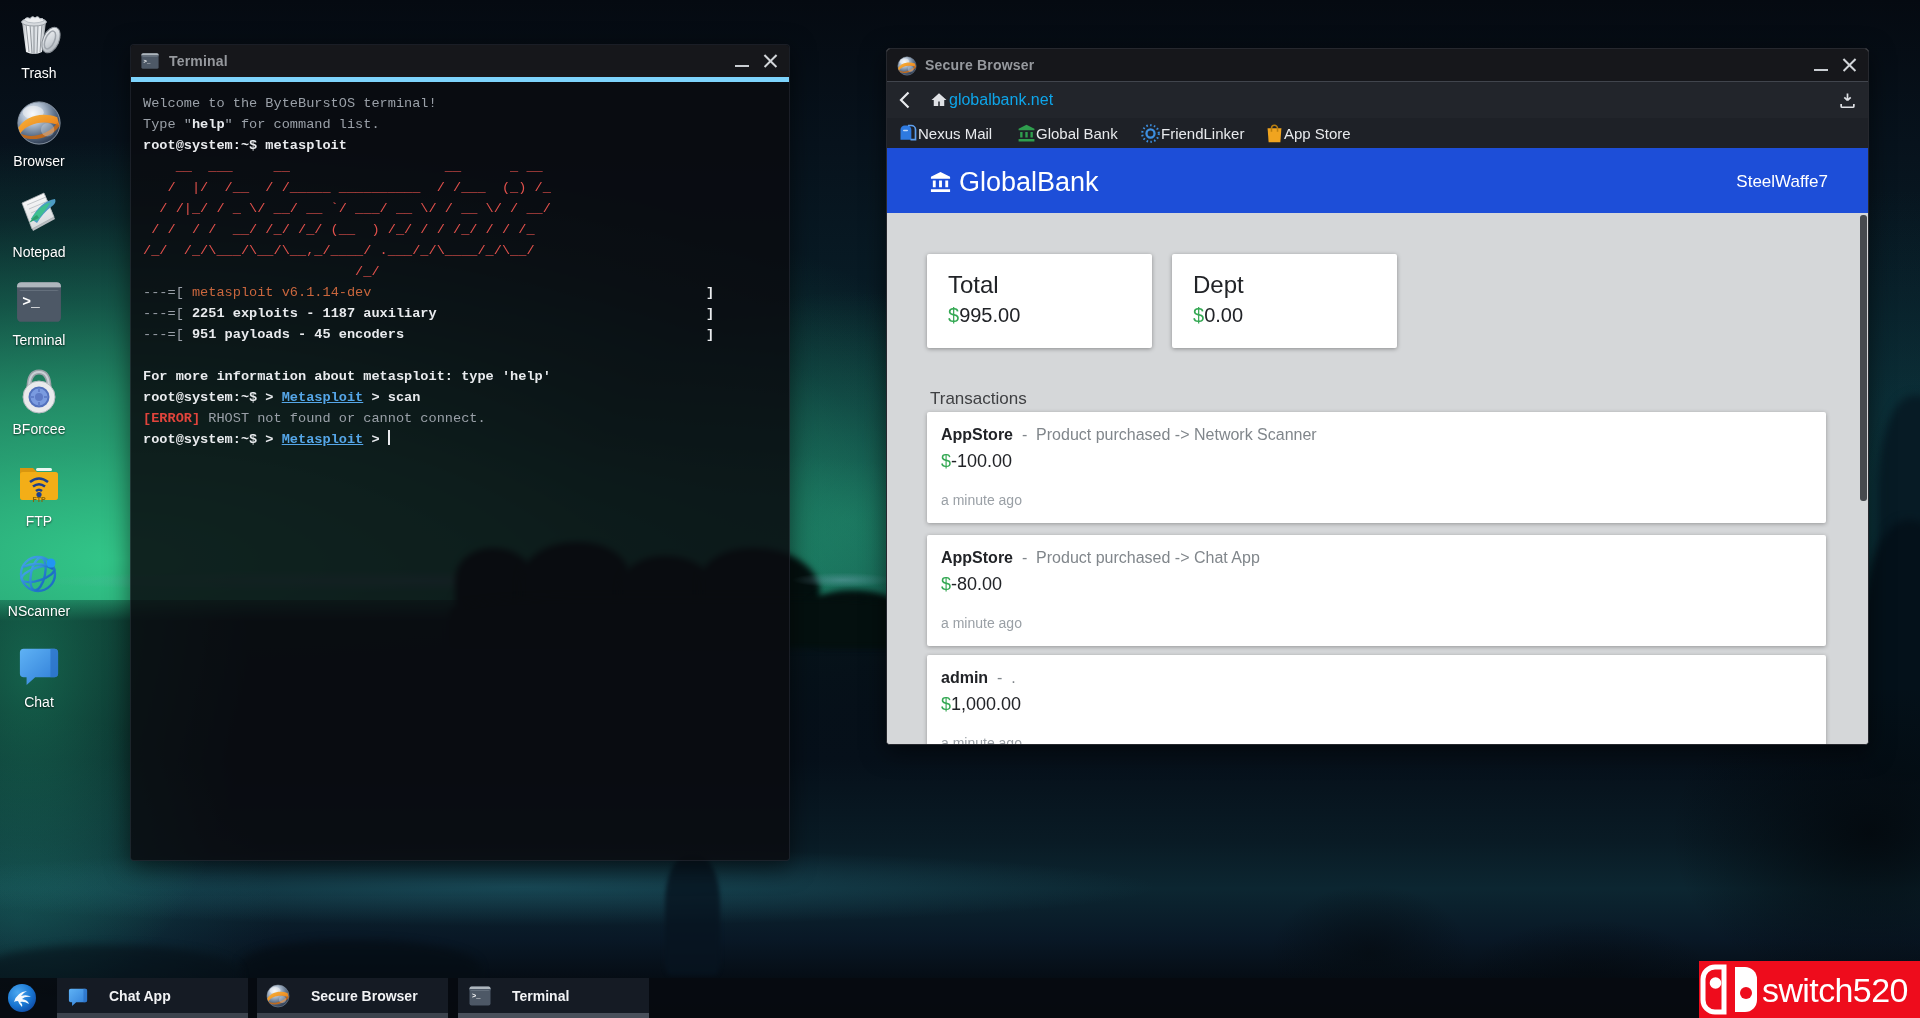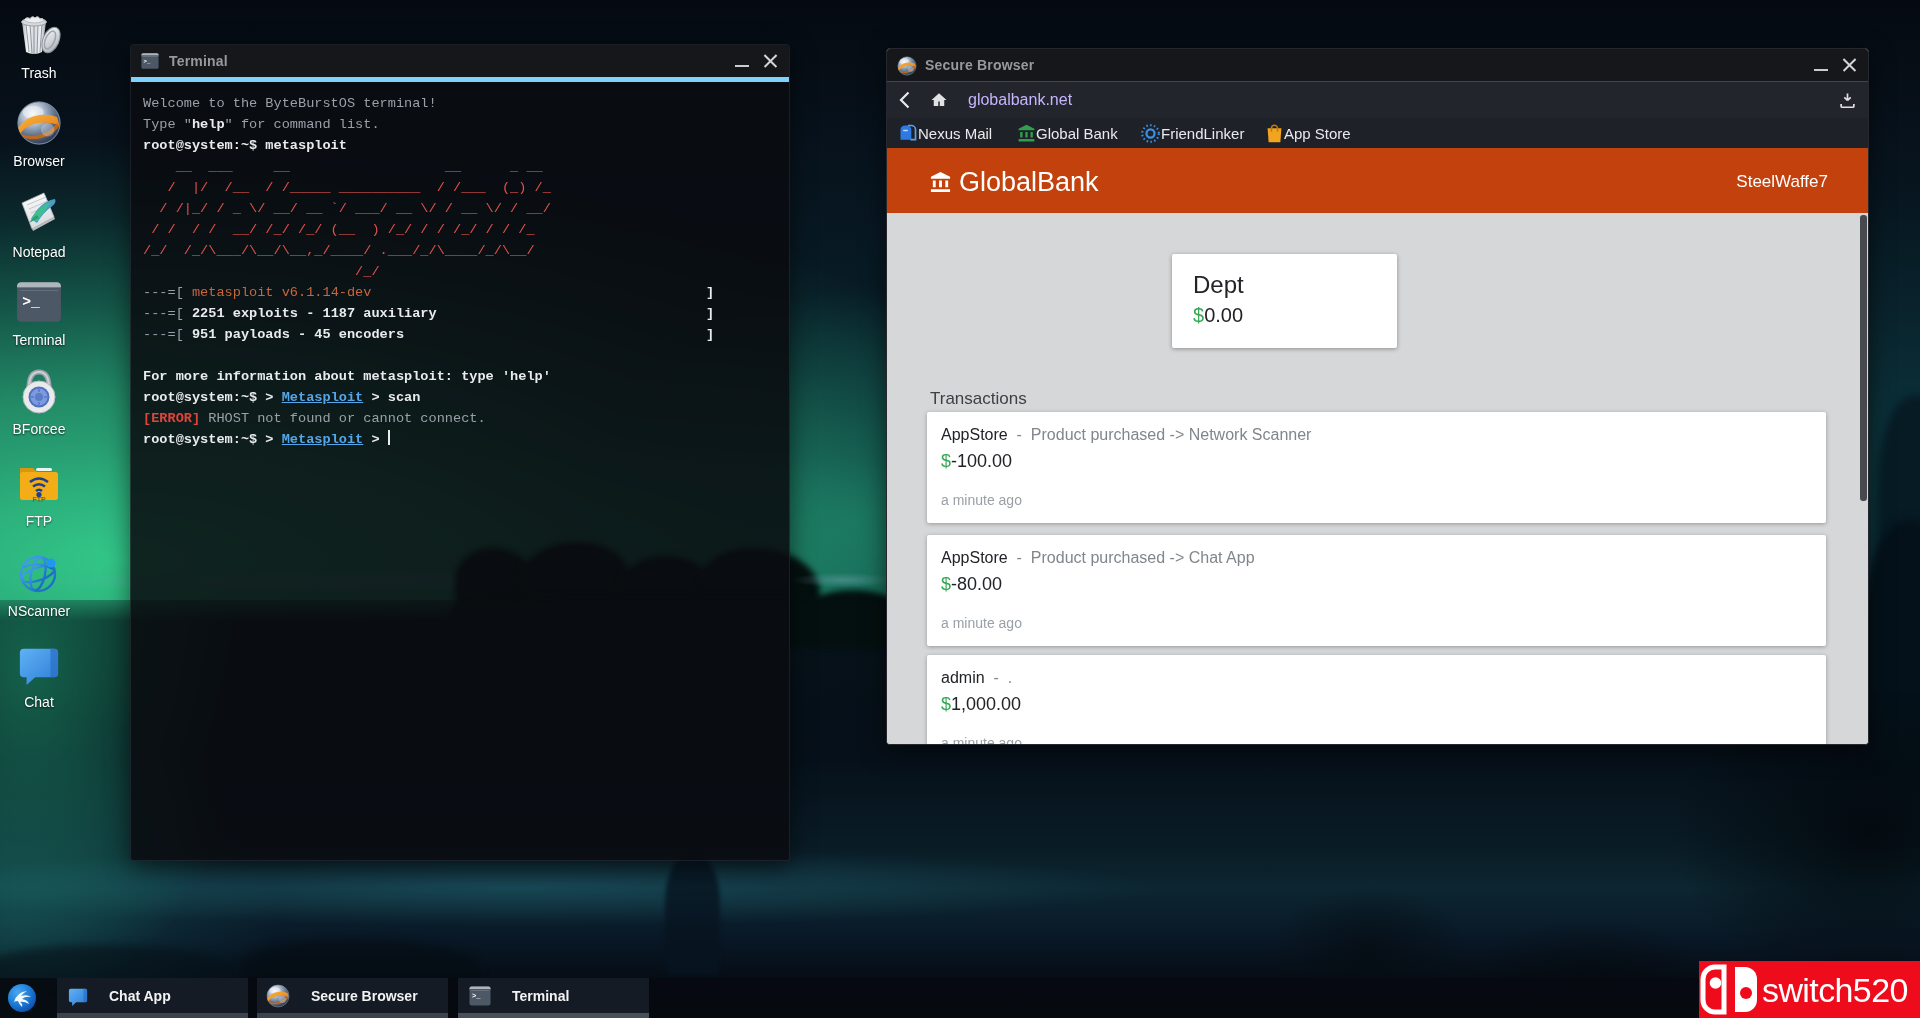--- a/index.html
+++ b/index.html
@@ -41,26 +41,26 @@
 #tpre .org{color:#c9663d}
 #tpre .lnk{color:#55a6e8;font-weight:bold;text-decoration:underline}
 #tpre .err{color:#e2443c;font-weight:bold}
 #tpre .cur{display:inline-block;width:2px;height:15px;background:#e9ebee;vertical-align:-2px}
 
 #brw{left:886px;top:48px;width:983px;height:697px;background:#d5d7d9;border:1px solid #26282e}
 #nav{position:absolute;left:0;top:32px;right:0;height:37px;background:#22252b;border-top:1px solid #41454d;display:flex;align-items:center}
 #bkm{position:absolute;left:0;top:69px;right:0;height:30px;background:#1e2127;display:flex;align-items:center}
 .bitem{position:absolute;top:0;height:30px;display:flex;align-items:center}
 .bitem .blb{font-size:15px;color:#e8eaed}
-#ghead{position:absolute;left:0;top:99px;right:0;height:65px;background:#c2410c;color:#fff}
+#ghead{position:absolute;left:0;top:99px;right:0;height:65px;background:#1d4ed8;color:#fff}
 #gbody{position:absolute;left:0;top:164px;right:0;bottom:0;background:#d5d7d9}
 .card{position:absolute;background:#fff;box-shadow:0 1px 4px rgba(0,0,0,.35);border-radius:2px}
 .txc{position:absolute;left:40px;width:899px;height:111px;background:#fff;box-shadow:0 1px 4px rgba(0,0,0,.3);border-radius:2px}
 .txc .l1{position:absolute;left:14px;top:14px;font-size:16px;color:#80868b}
-.txc .l1 b{color:#212327;font-weight:normal}
+.txc .l1 b{color:#212327;font-weight:bold}
 .txc .l2{position:absolute;left:14px;top:39px;font-size:18px;color:#212327}
 .txc .l2 .d{color:#34a853}
 .txc .l3{position:absolute;left:14px;top:80px;font-size:14px;color:#9aa0a6}
 
 #task{position:absolute;left:0;top:978px;width:1920px;height:40px;background:rgba(7,10,16,0.88)}
 .tbtn{position:absolute;top:0;height:35px;width:191px;background:#151b24;display:flex;align-items:center}
 .tbtn .tl{margin-left:21px;font-size:14px;font-weight:bold;color:#f2f3f5}
 .tstrip{position:absolute;top:35px;height:5px;width:191px;background:#3c434d}
 
 #sw{position:absolute;left:1699px;top:961px;width:221px;height:57px;background:#ee0c1c}
@@ -314,21 +314,21 @@
         <span style="margin-left:11px;display:flex">
           <svg width="13" height="20" viewBox="0 0 13 20" fill="none">
             <path d="M10.5 2.5 L3 10 L10.5 17.5" stroke="#e8eaed" stroke-width="2.2"></path>
           </svg>
         </span>
         <span style="margin-left:18px;display:flex">
           <svg width="20" height="18" viewBox="0 0 24 24" fill="#dfe1e5">
             <path d="M12 3 2 12h3v8h6v-6h2v6h6v-8h3z"></path>
           </svg>
         </span>
-        <span style="margin-left:19px;font-size:16px;color:#c4b5fd">globalbank.net</span>
+        <span style="font-size:16px;color:#0ea5e9">globalbank.net</span>
         <span style="flex:1"></span>
         <span style="margin-right:12px;display:flex">
           <svg width="17" height="17" viewBox="0 0 24 24" fill="#dfe1e5">
             <path d="M12 2v10m0 0l-4.5-4.5M12 12l4.5-4.5" stroke="#dfe1e5" stroke-width="2.4" fill="none"></path>
             <path d="M3 17v3a1.5 1.5 0 0 0 1.5 1.5h15A1.5 1.5 0 0 0 21 20v-3" stroke="#dfe1e5" stroke-width="2.4" fill="none"></path>
           </svg>
         </span>
       </div>
  <div id="bkm">
         <div class="bitem" style="left:11px">
@@ -361,20 +361,24 @@
         </div>
       </div>
  <div id="ghead">
         <div style="position:absolute;left:42px;top:23px"><svg width="23" height="23" viewBox="0 0 24 24" fill="#ffffff">
 <path d="M4 10h3v7H4zm6.5 0h3v7h-3zM2 19h20v3H2zm15-9h3v7h-3zm-5-9L2 6v2h20V6z"></path>
           </svg></div>
         <div style="position:absolute;left:72px;top:19px;font-size:27px">GlobalBank</div>
         <div style="position:absolute;right:40px;top:24px;font-size:17px">SteelWaffe7</div>
       </div>
  <div id="gbody">
+        <div class="card" style="left:40px;top:41px;width:225px;height:94px">
+          <div style="position:absolute;left:21px;top:17px;font-size:24px;color:#212327">Total</div>
+          <div style="position:absolute;left:21px;top:50px;font-size:20px;color:#212327"><span style="color:#34a853">$</span>995.00</div>
+        </div>
         <div class="card" style="left:285px;top:41px;width:225px;height:94px">
           <div style="position:absolute;left:21px;top:17px;font-size:24px;color:#212327">Dept</div>
           <div style="position:absolute;left:21px;top:50px;font-size:20px;color:#212327"><span style="color:#34a853">$</span>0.00</div>
         </div>
         <div style="position:absolute;left:43px;top:176px;font-size:17px;color:#3f4043">Transactions</div>
         <div class="txc" style="top:199px">
           <div class="l1"><b>AppStore</b> &nbsp;-&nbsp; Product purchased -&gt; Network Scanner</div>
           <div class="l2"><span class="d">$</span>-100.00</div>
           <div class="l3">a minute ago</div>
         </div>

